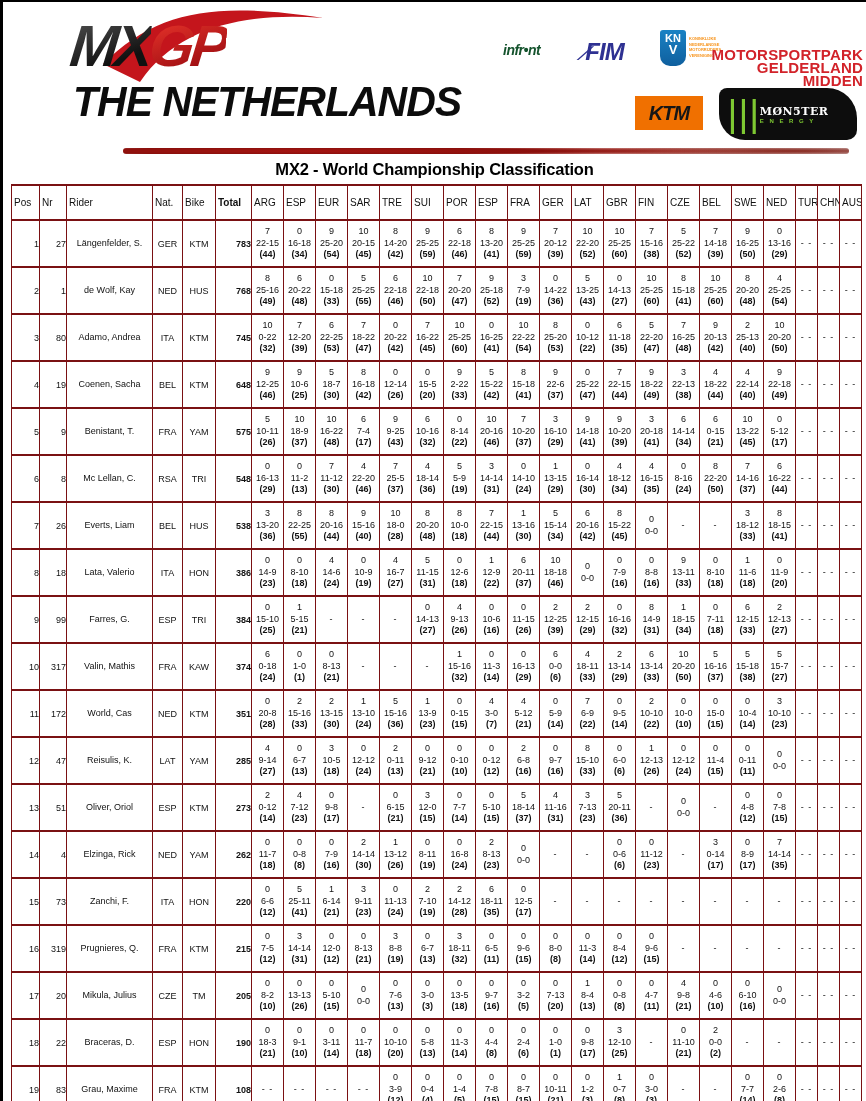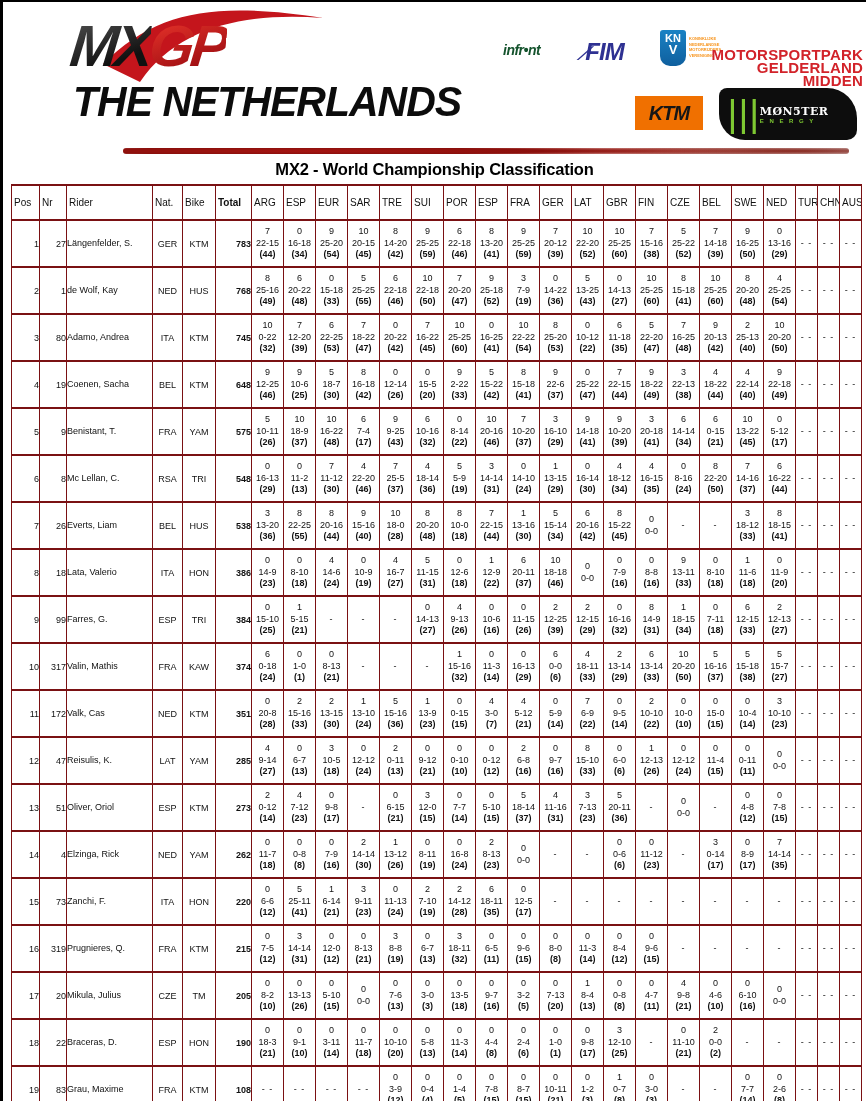--- a/index.html
+++ b/index.html
@@ -68,21 +68,21 @@
   
   table.cls { border-collapse:collapse; table-layout:fixed; width:850px; margin-left:8px; }
   table.cls th, table.cls td { border-left:1px solid #7a1113; border-right:1px solid #7a1113;
     border-top:2px solid #7a1113; border-bottom:2px solid #7a1113; overflow:hidden; }
   table.cls th { font-size:10px; font-weight:normal; height:35px; text-align:left;
     padding-left:2px; white-space:nowrap; color:#111; }
   table.cls th.b { font-weight:bold; }
   table.cls td { height:45px; font-size:9px; color:#111; padding:0; vertical-align:middle; }
   td.c-pos, td.c-nr, td.c-total { text-align:right; padding-right:3px; }
   td.c-total { font-weight:bold; }
-  td.c-rider { text-align:left; padding-left:3px; font-size:9.5px; line-height:11px; }
+  td.c-rider { text-align:center; padding-left:3px; font-size:9.5px; line-height:11px; }
   td.c-nat, td.c-bike { text-align:center; font-size:9.5px; }
   td.c-res { text-align:center; }
   .res-stack { display:flex; flex-direction:column; justify-content:center;
     align-items:center; height:45px; line-height:11.5px; }
   .res-stack .tot { font-weight:bold; }
   .res-stack .dash { font-weight:normal; letter-spacing:1px; }
 </style>
 </head>
 <body>
 
@@ -1588,21 +1588,21 @@
         </td>
         <td class="c-res">
           <div class="res-stack">
             <div class="dash">- -</div>
           </div>
         </td>
       </tr>
       <tr>
         <td class="c-pos">11</td>
         <td class="c-nr">172</td>
-        <td class="c-rider">Valk, Cas</td>
+        <td class="c-rider">World, Cas</td>
         <td class="c-nat">NED</td>
         <td class="c-bike">KTM</td>
         <td class="c-total">351</td>
         <td class="c-res">
           <div class="res-stack">
             <div>0</div>
             <div>20-8</div>
             <div class="tot">(28)</div>
           </div>
         </td>

